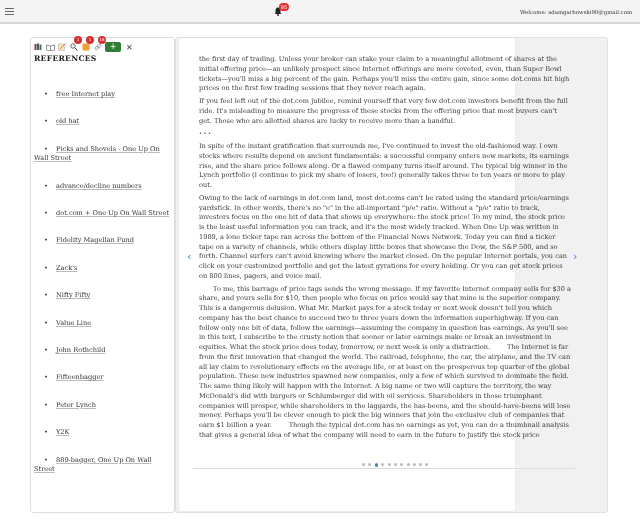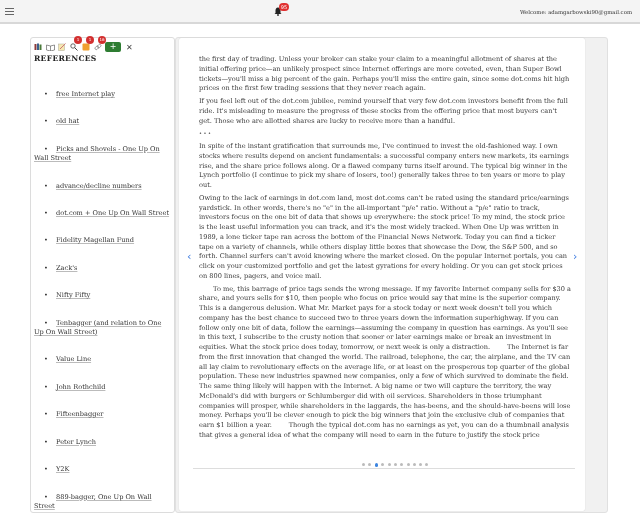--- a/index.html
+++ b/index.html
@@ -17,21 +17,21 @@
   .tb-badge { position: absolute; top: -6px; right: -3px; min-width: 8px; height: 8px; border-radius: 4px; background: #d32f2f; color: #fff; font-size: 4px; line-height: 8px; text-align: center; font-family: "DejaVu Sans", sans-serif; padding: 0 1px; }
   .tb-add { width: 16px; height: 10px; background: #2e7d32; color: #fff; border-radius: 2px; font-size: 8px; line-height: 10px; text-align: center; cursor: pointer; font-family: "DejaVu Sans", sans-serif; }
   .tb-close { font-size: 8px; color: #444; margin-left: 3px; cursor: pointer; font-family: "DejaVu Sans", sans-serif; }
   .sb-title { position: absolute; left: 3px; top: 16px; font-size: 7.6px; font-weight: bold; letter-spacing: 0.3px; color: #222; }
   .ref-list { position: absolute; left: 3px; top: 34px; width: 138px; list-style: none; }
   .ref-list li { font-size: 6.6px; line-height: 9.4px; color: #333; position: relative; padding-left: 0; text-indent: 22px; cursor: pointer; margin-top: 18px; }
   .ref-list li::before { content: "•"; position: absolute; left: 10px; text-indent: 0; color: #333; }
   .ref-list li span { text-decoration: underline; text-decoration-color: #bbb; }
 
   .reader-outer { position: absolute; left: 175px; top: 37px; width: 433px; height: 476px; background: #f1f1f1; border: 1px solid #e0e0e0; border-radius: 3px; }
-  .reader { position: absolute; left: 179px; top: 38px; width: 406px; height: 473px; background: #fff; border-radius: 2px; box-shadow: 0 0 1px rgba(0,0,0,0.2); }
+  .reader { position: absolute; left: 179px; top: 38px; width: 336px; height: 473px; background: #fff; border-radius: 2px; box-shadow: 0 0 1px rgba(0,0,0,0.2); }
   .page-text { position: absolute; left: 20px; top: 17px; width: 372px; font-size: 6.6px; line-height: 9.75px; color: #3a3a3a; }
   .page-text p { margin-bottom: 3px; }
   .page-text p.indent { text-indent: 14px; }
   .nav-arrow { position: absolute; color: #3d7be0; font-size: 11px; font-family: "DejaVu Sans", sans-serif; cursor: pointer; }
   .dots { position: absolute; left: 362px; top: 463px; display: flex; gap: 3.3px; }
   .dot { width: 3px; height: 3px; border-radius: 50%; background: #bbb; cursor: pointer; }
   .dot.active { background: #3d85e0; width: 3.5px; height: 3.5px; }
   .divider { position: absolute; left: 193px; top: 468px; width: 382px; height: 1px; background: #ddd; }
 </style>
 </head>
@@ -98,21 +98,20 @@
   <div class="sb-title">REFERENCES</div>
   <ul class="ref-list">
     <li><span>free Internet play</span></li>
     <li><span>old hat</span></li>
     <li><span>Picks and Shovels - One Up On Wall Street</span></li>
     <li><span>advance/decline numbers</span></li>
     <li><span>dot.com + One Up On Wall Street</span></li>
     <li><span>Fidelity Magellan Fund</span></li>
     <li><span>Zack's</span></li>
     <li><span>Nifty Fifty</span></li>
-    <li><span>Tenbagger (and relation to One Up On Wall Street)</span></li>
     <li><span>Value Line</span></li>
     <li><span>John Rothchild</span></li>
     <li><span>Fifteenbagger</span></li>
     <li><span>Peter Lynch</span></li>
     <li><span>Y2K</span></li>
     <li><span>889-bagger, One Up On Wall Street</span></li>
   </ul>
 </div>
 
 <div class="reader-outer"></div>

